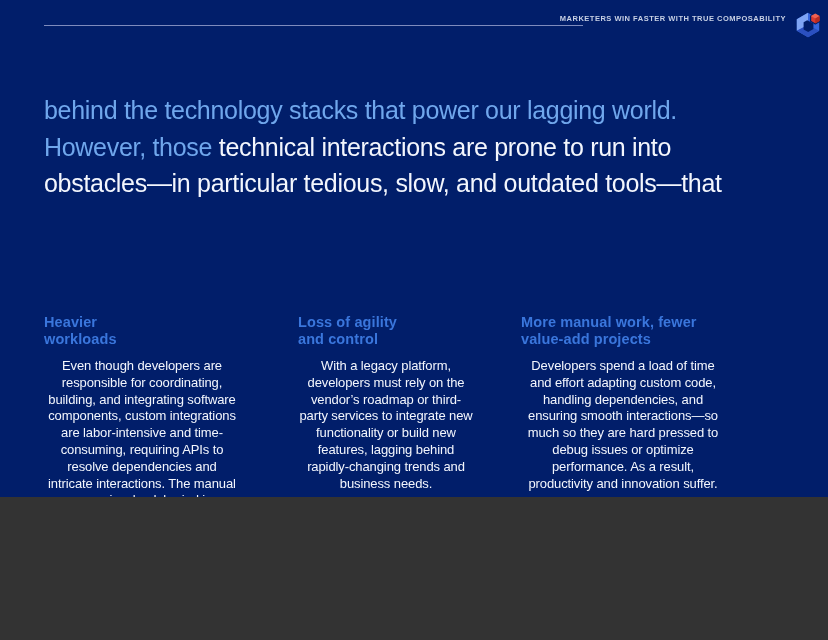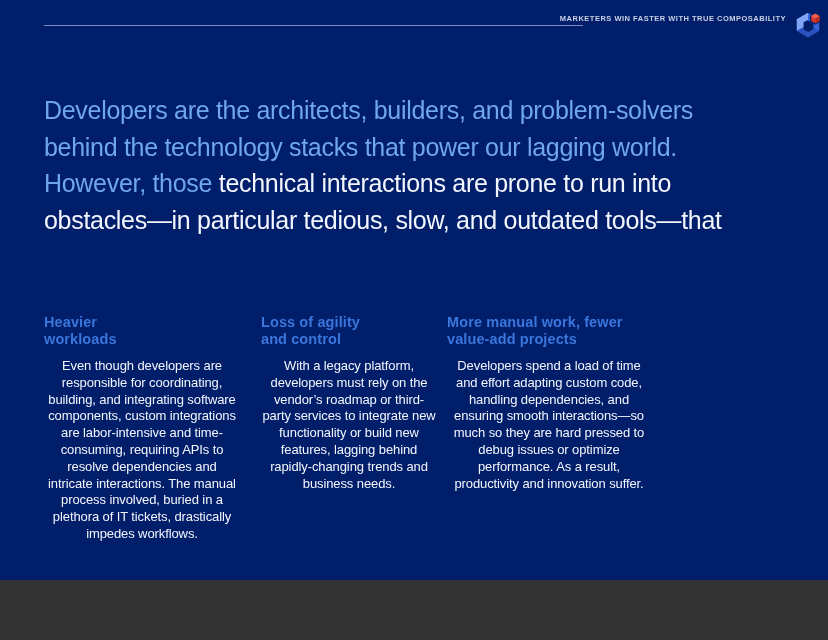--- a/index.html
+++ b/index.html
@@ -8,21 +8,21 @@
     --accent-mid:#3A76DC;
     --text-white:#F3F6FD;
     --header-text:#C7D0E4;
     --rule:#7E8BBD;
   }
   *{box-sizing:border-box;}
   html,body{margin:0;padding:0;}
   body{background:#333;font-family:"Liberation Sans", sans-serif;}
   .slide{
     position:relative;
-    width:828px;height:580px;
+    width:828px;height:497px;
     background:var(--bg);
     overflow:hidden;
     margin:0 auto;
     padding-left:29px;
   }
   
   .header-rule{
     position:absolute;left:44px;top:25px;width:539px;height:1px;
     background:var(--rule);
   }
@@ -44,21 +44,21 @@
     font-size:25px;line-height:36.6px;
     letter-spacing:-0.3px;
     white-space:nowrap;
     font-weight:400;
   }
   .hl-accent{color:var(--accent-light);}
   .hl-white{color:var(--text-white);}
   
   .columns{
     position:absolute;left:44px;top:314px;
-    display:flex;align-items:flex-start;
+    display:flex;align-items:flex-start;gap:37px;
   }
   .col{flex:0 0 auto;}
   .col:nth-child(1){width:196px;margin-right:21px;}
   .col:nth-child(2){width:176px;margin-right:10px;}
   .col:nth-child(3){width:204px;}
   .col h3{
     margin:0 0 10px 0;
     font-size:14.5px;line-height:17px;
     font-weight:700;
     color:var(--accent-mid);
@@ -88,21 +88,20 @@
       <polygon points="13,0.8 13,12.9 1.8,18.8 1.8,7.2" fill="#7FA5F4"></polygon>
       <polygon points="13,12.9 24.2,18.8 13,25.2 1.8,18.8" fill="#2B50C0"></polygon>
       <polygon points="12.2,8.3 18.4,11.6 18.4,16.9 13.2,19.9 8.6,17.4 8.6,10.3" fill="#011E6A"></polygon>
       <polygon points="20.3,1.2 25,3.9 25,9.3 20.3,12 15.6,9.3 15.6,3.9" fill="#D93A2F" stroke="#011E6A" stroke-width="1.2" stroke-linejoin="round"></polygon>
       <polygon points="15.9,4.05 20.3,1.55 24.7,4.05 20.3,6.55" fill="#EE6152"></polygon>
       <polygon points="20.3,6.55 24.7,4.05 24.7,9.1 20.3,11.6" fill="#B62B22"></polygon>
     </svg>
   </div>
 
   <div class="headline" id="headline">
-      <div class="hl-line"><span class="hl-accent">Developers are the architects, builders, and problem-solvers</span></div>
       <div class="hl-line"><span class="hl-accent">behind the technology stacks that power our lagging world.</span></div>
       <div class="hl-line"><span class="hl-accent">However, those </span><span class="hl-white">technical interactions are prone to run into</span></div>
       <div class="hl-line"><span class="hl-white">obstacles—in particular tedious, slow, and outdated tools—that</span></div>
     </div>
 
   <div class="columns" id="columns">
       <div class="col">
         <h3>Heavier<br>workloads</h3>
         <p>Even though developers are responsible for coordinating, building, and integrating software components, custom integrations are labor-intensive and time-consuming, requiring APIs to resolve dependencies and intricate interactions. The manual process involved, buried in a plethora of IT tickets, drastically impedes workflows.</p>
       </div>

